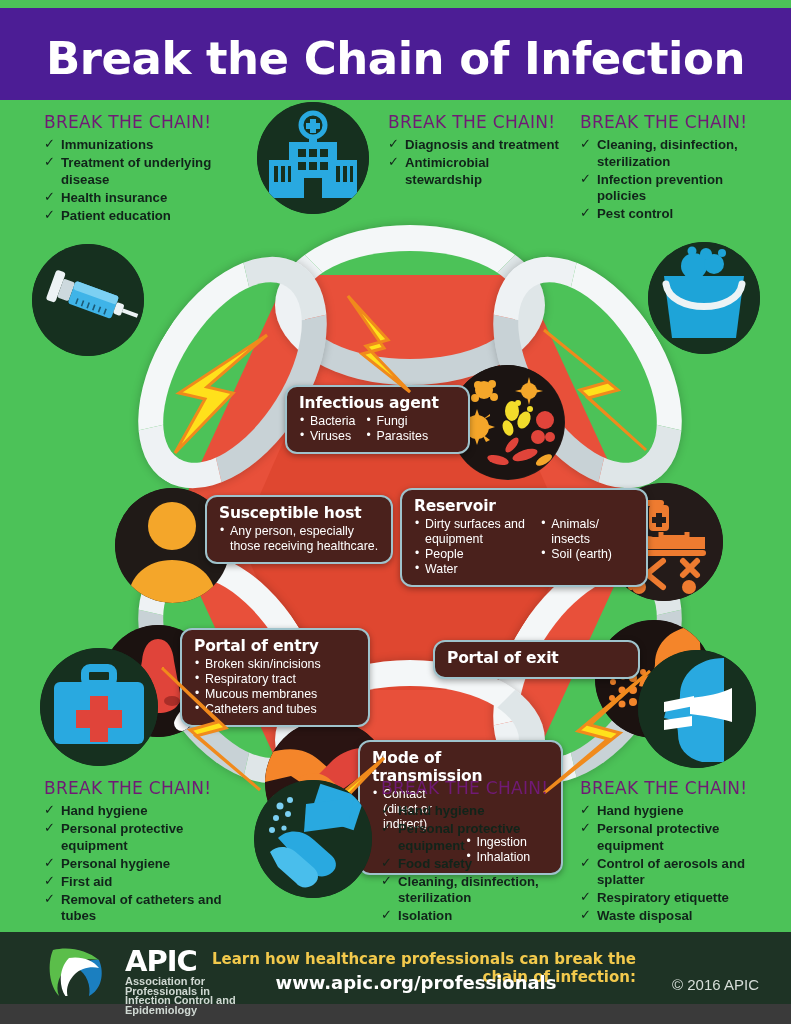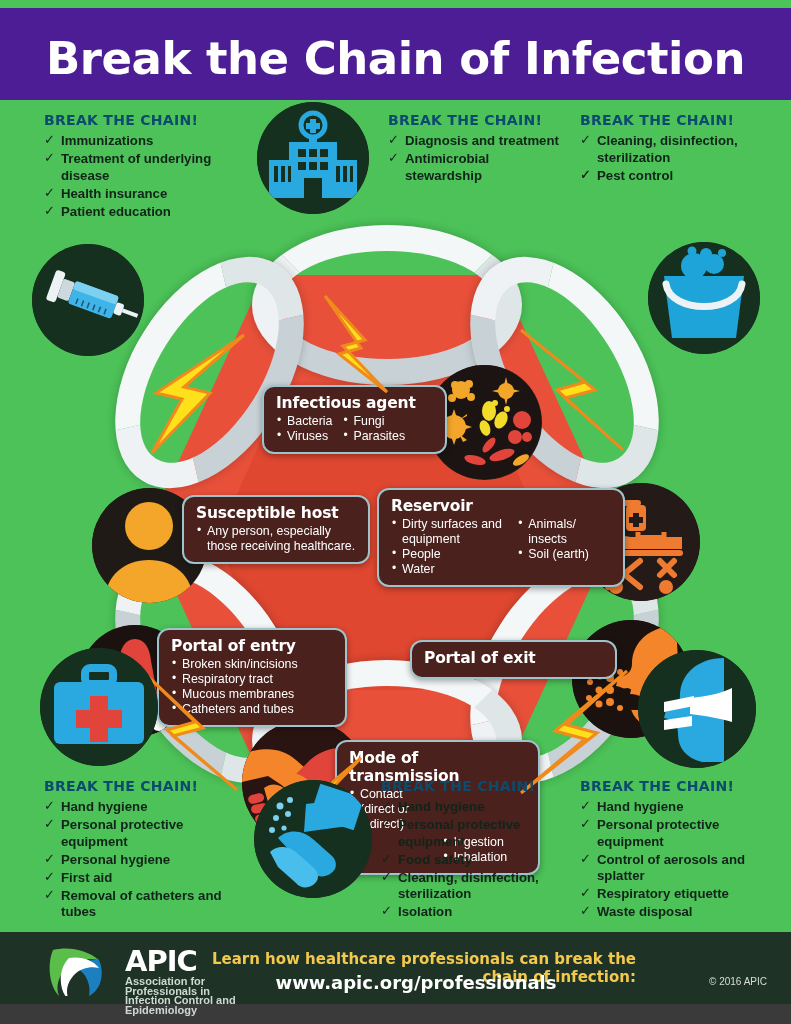--- a/index.html
+++ b/index.html
@@ -39,40 +39,40 @@
     background: #1e3325;
   }
   .footer-strip {
     position: absolute; left: 0; top: 1004px; width: 791px; height: 20px;
     background: #3a3a3a;
   }
 
   
   .btc { position: absolute; color: #11241a; }
   .btc-head {
-    font-size: 14px; font-weight: bold; letter-spacing: 0.3px;
+    font-size: 17px; font-weight: normal; letter-spacing: 0.3px;
     font-family: "DejaVu Sans", sans-serif;
     margin-bottom: 5px;
-    color: #0c4a6e;
+    color: #701a75;
   }
   .btc ul { list-style: none; }
   .btc li {
     font-size: 13.2px; line-height: 16.5px;
     position: relative; padding-left: 17px; margin-bottom: 1.5px;
     font-weight: bold;
     color: #11241a;
   }
   .btc li .chk {
     position: absolute; left: 0; top: -1px;
     font-size: 13px; font-weight: normal;
   }
 
   
   .chain-stage {
-    position: absolute; left: 37px; top: 120px; width: 690px; height: 640px;
+    position: absolute; left: 60px; top: 120px; width: 690px; height: 640px;
   }
   
   .red-hex {
     position: absolute;
     left: 110px; top: 55px; width: 470px; height: 510px;
     background: #E8503A;
     clip-path: polygon(25% 0%, 75% 0%, 100% 50%, 75% 100%, 25% 100%, 0% 50%);
   }
   .red-inner {
     position: absolute;
@@ -142,22 +142,22 @@
     color: #F2C94C; font-size: 15px; font-weight: bold;
     font-family: "DejaVu Sans", sans-serif;
   }
   .footer-url {
     position: absolute; left: 196px; top: 972px; width: 440px;
     text-align: center;
     color: #ffffff; font-size: 18px; font-weight: bold;
     font-family: "DejaVu Sans", sans-serif;
   }
   .footer-copy {
-    position: absolute; right: 24px; top: 976px;
-    color: #d7ded9; font-size: 10px;
+    position: absolute; right: 32px; top: 976px;
+    color: #d7ded9; font-size: 15px;
   }
 </style>
 </head>
 <body>
 
 <div class="header">
   <div class="header-title">Break the Chain of Infection</div>
 </div>
 
 <div class="body-green">
@@ -488,21 +488,21 @@
     <ul>
       <li><span class="chk">✓</span><span>Diagnosis and treatment</span></li>
       <li><span class="chk">✓</span><span>Antimicrobial stewardship</span></li>
     </ul>
   </div>
 
   <div class="btc" style="left:580px; top:12px; width:190px;">
     <div class="btc-head">BREAK THE CHAIN!</div>
     <ul>
       <li><span class="chk">✓</span><span>Cleaning, disinfection, sterilization</span></li>
-      <li><span class="chk">✓</span></li>
+      <li><span class="chk">✓</span><span>Infection prevention policies</span></li>
       <li><span class="chk">✓</span><span>Pest control</span></li>
     </ul>
   </div>
 
   <div class="btc" style="left:44px; top:678px; width:200px;">
     <div class="btc-head">BREAK THE CHAIN!</div>
     <ul>
       <li><span class="chk">✓</span><span>Hand hygiene</span></li>
       <li><span class="chk">✓</span><span>Personal protective equipment</span></li>
       <li><span class="chk">✓</span><span>Personal hygiene</span></li>

